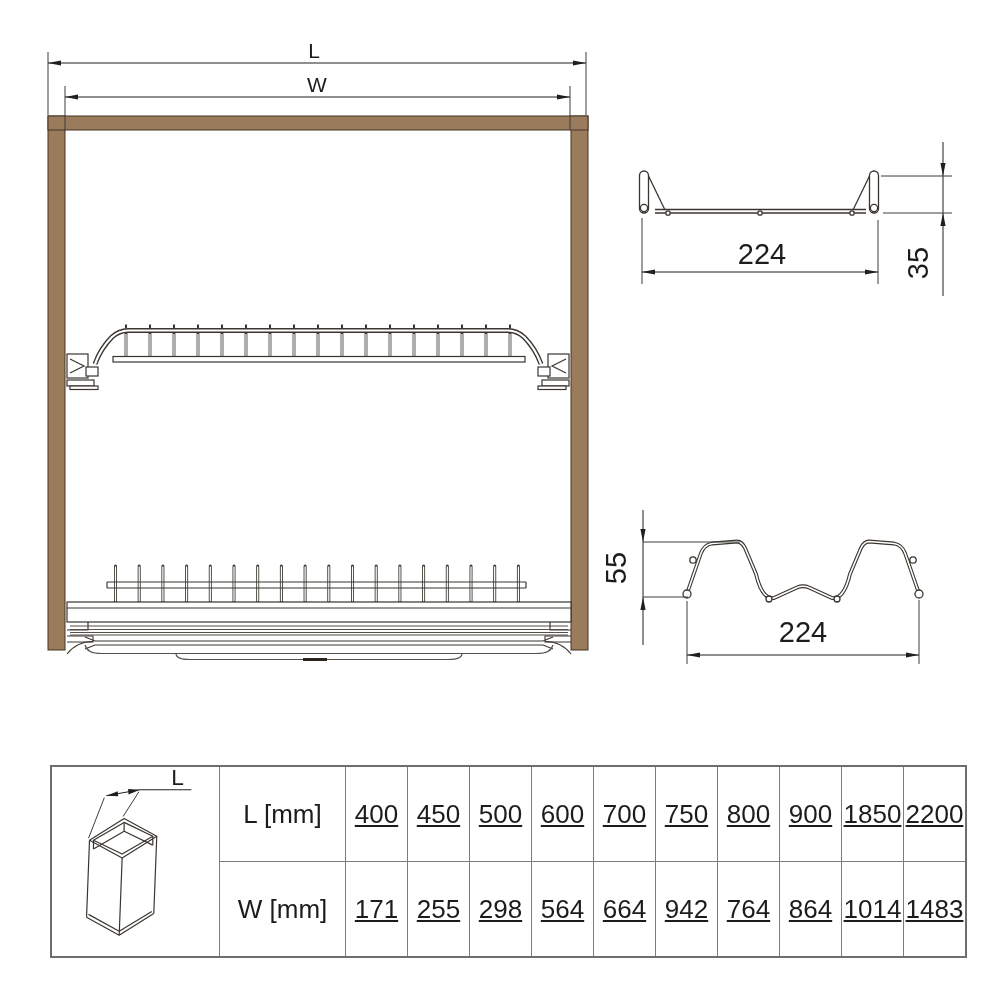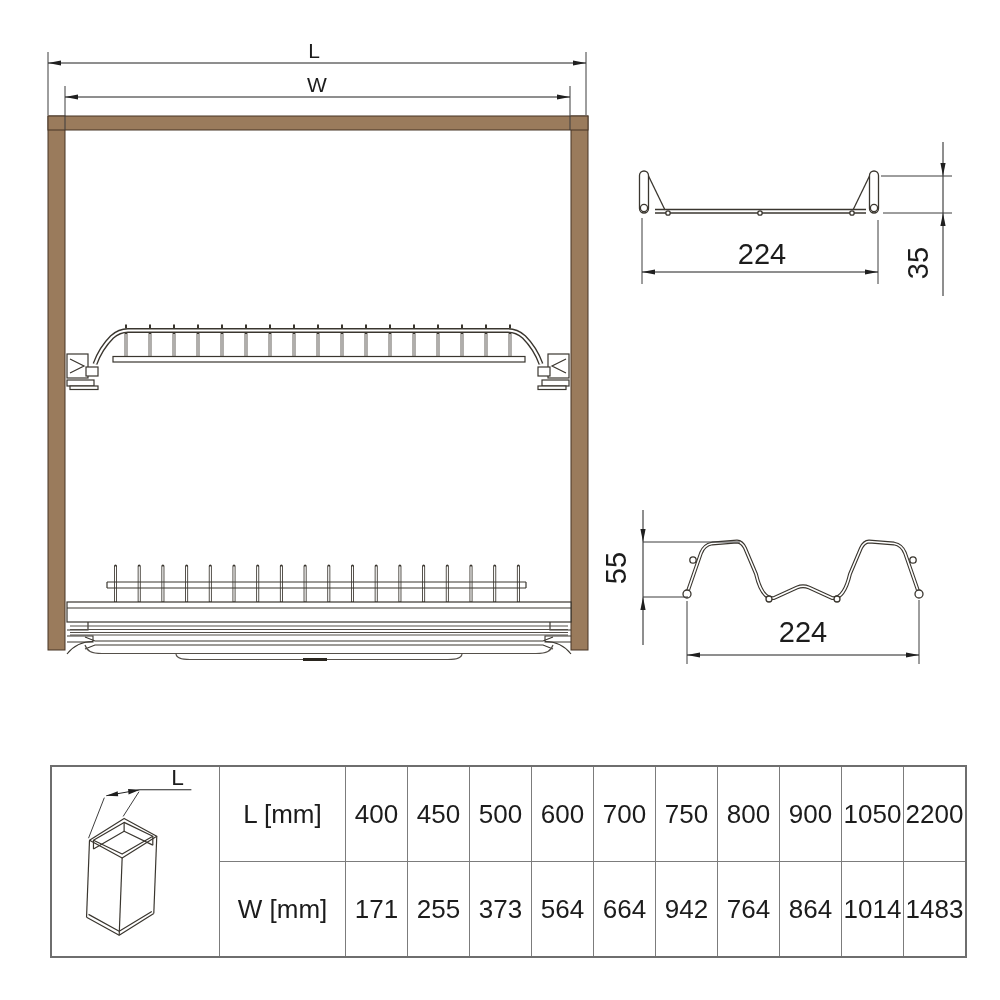--- a/index.html
+++ b/index.html
@@ -10,21 +10,21 @@
   .lw{font-size:21px;}
   .num{font-size:29px;}
   
   #size-table-wrap{position:absolute;left:50px;top:765px;}
   table.size{border-collapse:collapse;table-layout:fixed;width:902px;height:184px;
              border:2px solid #6e6e6e;}
   table.size td{border:1px solid #7c7c7c;text-align:center;vertical-align:middle;
                 font-size:26px;color:#1c1c1c;padding:0;overflow:hidden;}
   td.iconcell{width:167px;}
   td.hdr{width:125px;}
-  td.val{width:61px;}
+  td.val{width:61px;text-decoration:underline;}
   tr.r{height:92px;}
 </style>
 </head>
 <body>
 
 <div id="stage">
 
 <svg id="drawing" width="1000" height="760" viewBox="0 0 1000 760">
 
   <g>
@@ -321,28 +321,28 @@
       </td>
       <td class="hdr">L [mm]</td>
       <td class="val">400</td>
       <td class="val">450</td>
       <td class="val">500</td>
       <td class="val">600</td>
       <td class="val">700</td>
       <td class="val">750</td>
       <td class="val">800</td>
       <td class="val">900</td>
-      <td class="val">1050</td>
+      <td class="val">1850</td>
       <td class="val">2200</td>
     </tr>
     <tr class="r">
       <td class="hdr">W [mm]</td>
       <td class="val">171</td>
       <td class="val">255</td>
-      <td class="val">373</td>
+      <td class="val">298</td>
       <td class="val">564</td>
       <td class="val">664</td>
       <td class="val">942</td>
       <td class="val">764</td>
       <td class="val">864</td>
       <td class="val">1014</td>
       <td class="val">1483</td>
     </tr>
   </tbody>
       </table>

